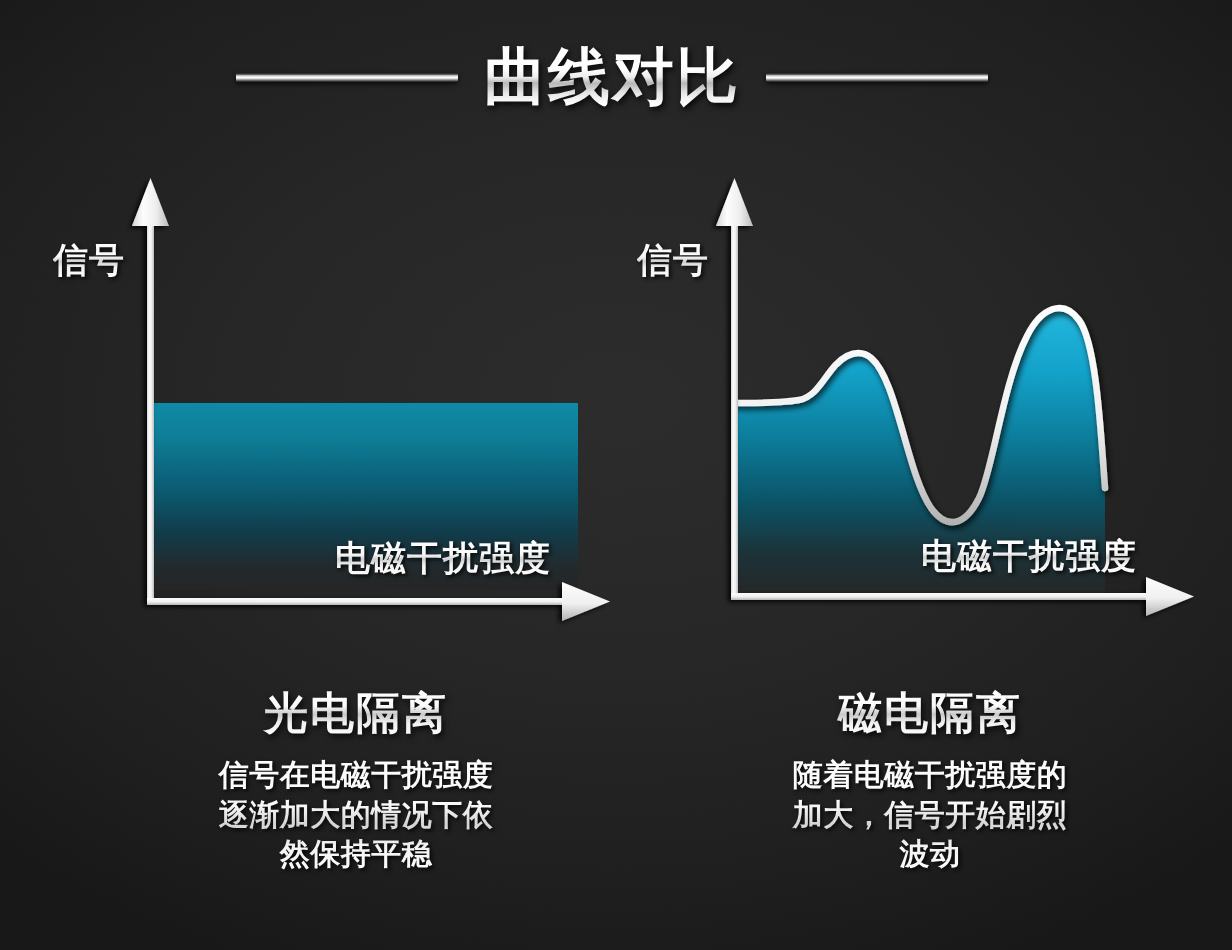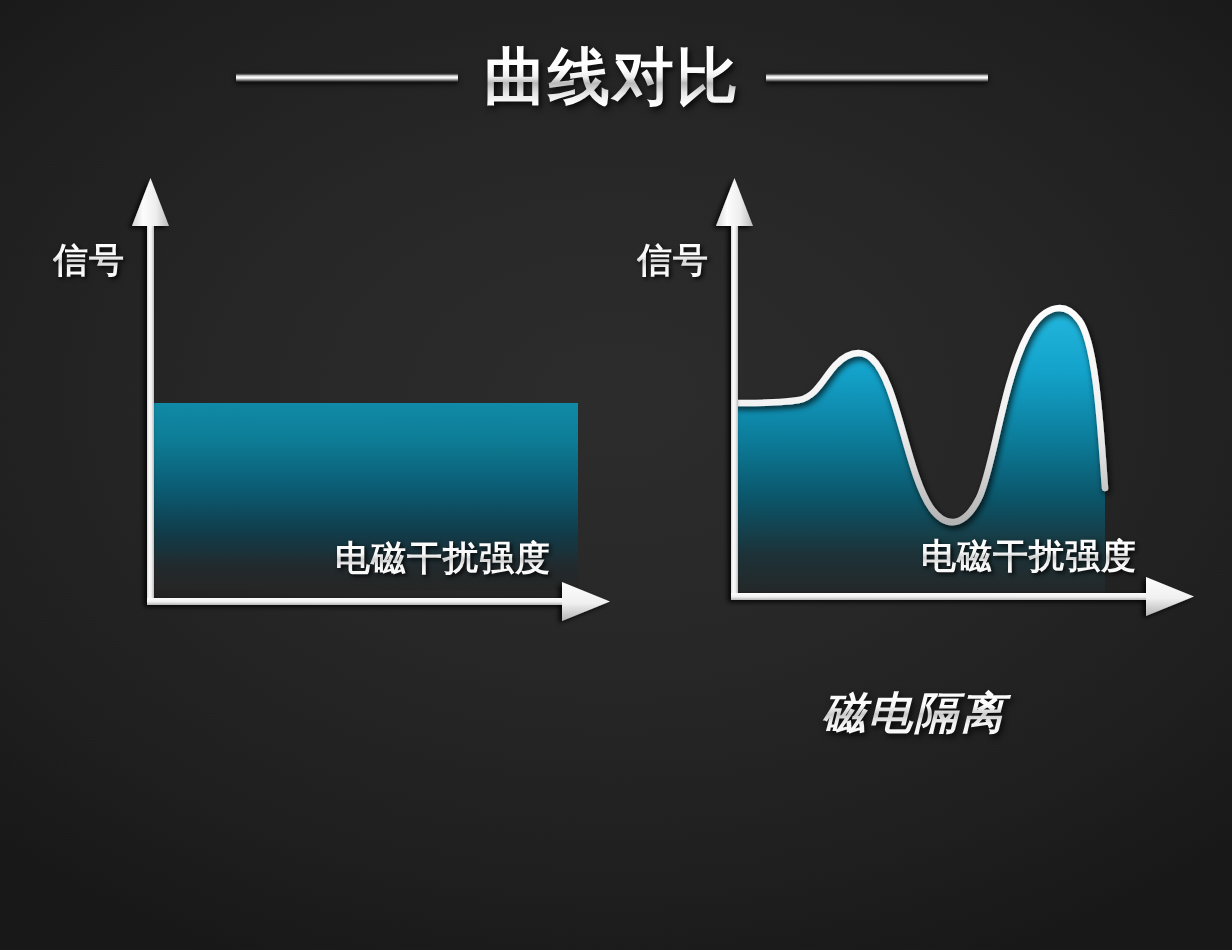--- a/index.html
+++ b/index.html
@@ -97,21 +97,21 @@
   #chart-right .x-label { left: 290px; top: 368px; }
 
   
   .caption {
     position: absolute;
     top: 688px;
     width: 460px;
     text-align: center;
   }
   #caption-left  { left: 126px; }
-  #caption-right { left: 684px; font-style: italic; }
+  #caption-right { left: 700px; }
 
   .caption-title {
     font-size: 44px;
     font-weight: bold;
     letter-spacing: 2px;
     line-height: 1.12;
     background: linear-gradient(to bottom,
         #ffffff 0%, #fdfdfd 36%, #cbcbcb 54%, #f4f4f4 72%, #ffffff 100%);
     -webkit-background-clip: text;
     background-clip: text;
@@ -255,19 +255,28 @@
         <polygon points="103.5,8 122,56 85,56" fill="url(#metalV2)"></polygon>
         <rect x="100" y="423" width="437" height="7" fill="url(#metalH2)"></rect>
         <polygon points="563,426.5 515,446 515,407" fill="url(#metalH2)"></polygon>
       </g>
     </svg>
 
     <div class="axis-label y-label">信号</div>
     <div class="axis-label x-label">电磁干扰强度</div>
   </div>
 
+  <div id="caption-left" class="caption">
+    <div class="caption-title">光电隔离</div>
+    <div class="caption-desc">信号在电磁干扰强度
+逐渐加大的情况下依
+然保持平稳</div>
+  </div>
 
   <div id="caption-right" class="caption">
     <div class="caption-title">磁电隔离</div>
+    <div class="caption-desc">随着电磁干扰强度的
+加大，信号开始剧烈
+波动</div>
   </div>
 
   <div id="grain"></div>
 </div>
 
 </body></html>

